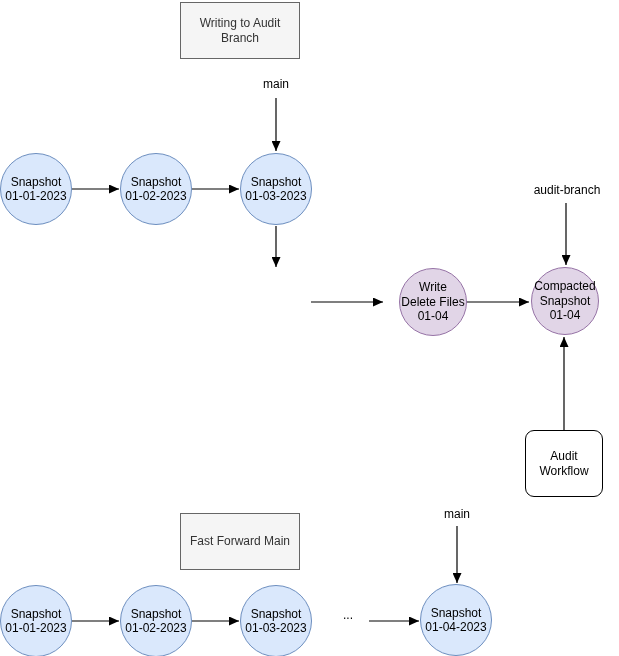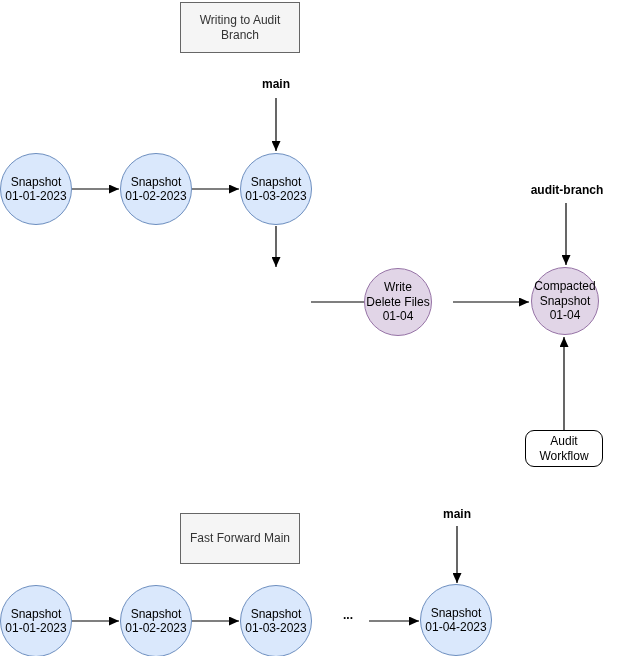--- a/index.html
+++ b/index.html
@@ -36,34 +36,33 @@
     width: 72px; height: 72px;
     background: #dae8fc;
     border: 1px solid #6c8ebf;
   }
   .write {
     width: 68px; height: 68px;
     background: #e1d5e7;
     border: 1px solid #9673a6;
   }
   .title-box {
-    width: 120px; height: 51px;
+    width: 120px; height: 57px;
     background: #f5f5f5;
     border: 1px solid #666666;
     color: #333333;
   }
   .workflow-box {
-    width: 78px; height: 37px;
+    width: 78px; height: 67px;
     background: #ffffff;
     border: 1px solid #000000;
     border-radius: 9px;
   }
   .label {
     background: transparent;
-    font-weight: bold;
   }
 </style>
 </head>
 <body>
 
 <div id="canvas">
 
   <svg id="connectors" xmlns="http://www.w3.org/2000/svg">
     <defs>
       <marker id="arrowhead" markerUnits="userSpaceOnUse" markerWidth="11" markerHeight="9" viewBox="0 0 11 9" refX="10" refY="4.5" orient="auto-start-reverse">
@@ -91,21 +90,21 @@
 
   <div class="label" style="left:246px; top:76px; width:60px; height:16px;">main</div>
 
   <div class="node circle snapshot" style="left:0px; top:153px;">Snapshot
 01-01-2023</div>
   <div class="node circle snapshot" style="left:120px; top:153px;">Snapshot
 01-02-2023</div>
   <div class="node circle snapshot" style="left:240px; top:153px;">Snapshot
 01-03-2023</div>
 
-  <div class="node circle write" style="left:364px; top:268px;">Write
+  <div class="node circle write" style="left:399px; top:268px;">Write
 Delete Files
 01-04</div>
   <div class="node circle write" style="left:531px; top:267px;">Compacted
 Snapshot
 01-04</div>
 
   <div class="label" style="left:517px; top:182px; width:100px; height:16px;">audit-branch</div>
 
   <div class="box workflow-box" style="left:525px; top:430px;">Audit
 Workflow</div>

